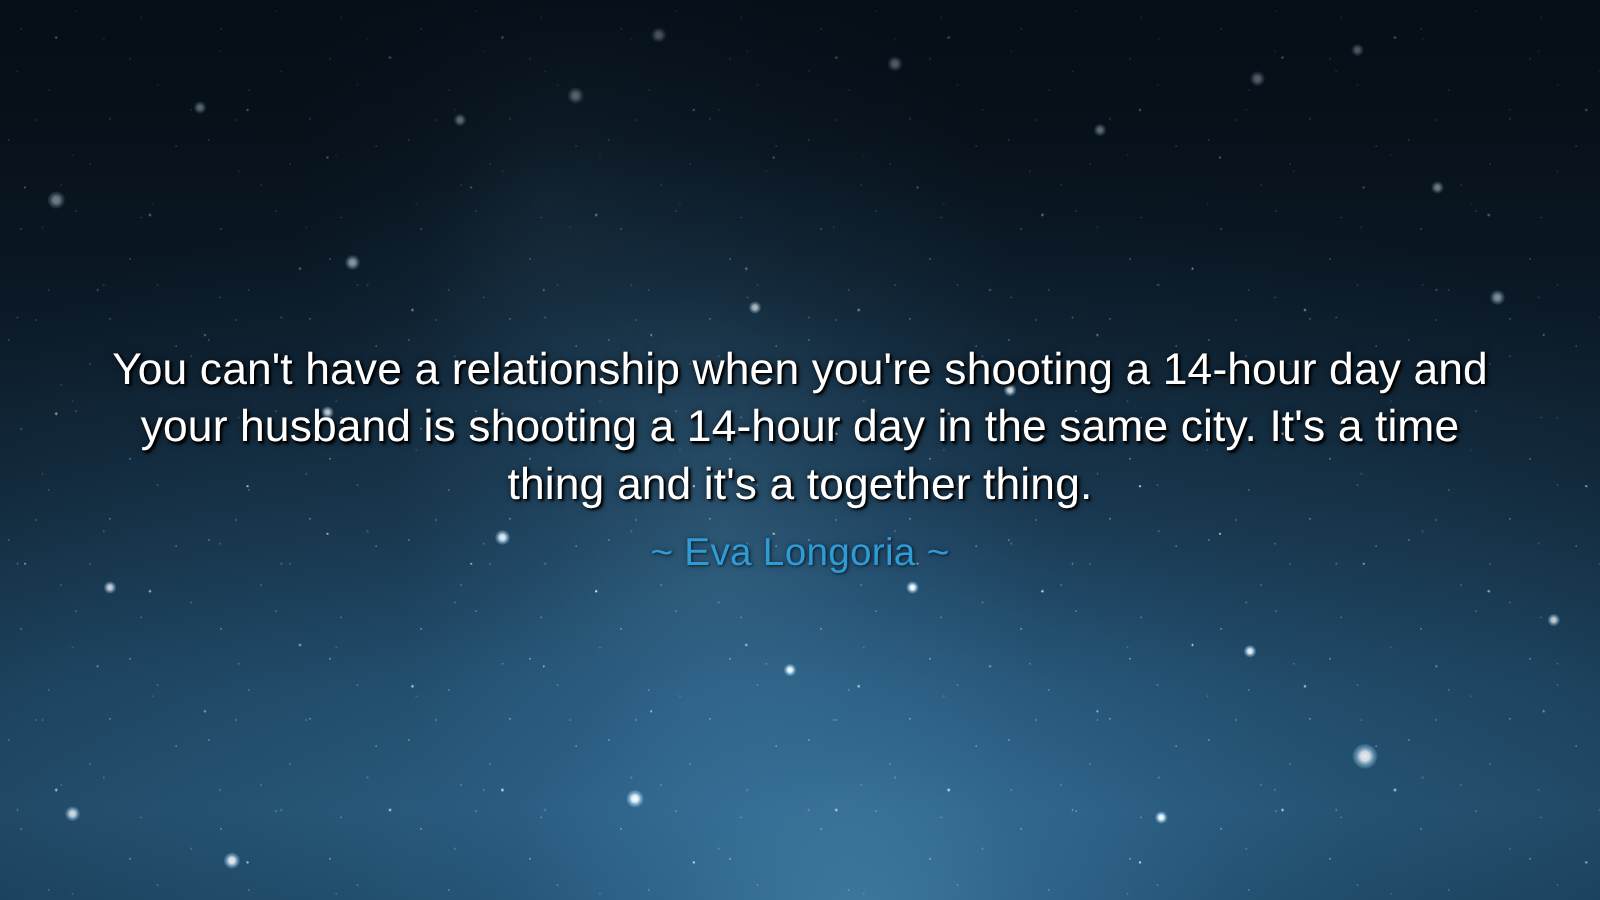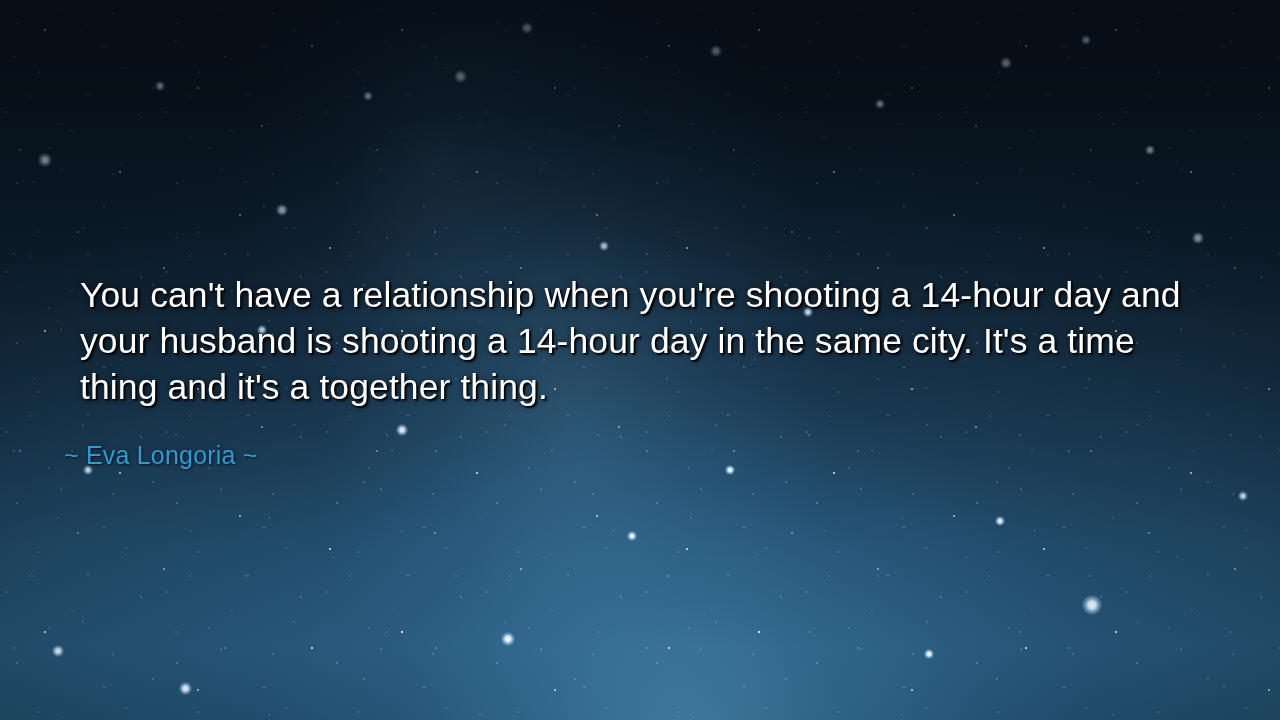--- a/index.html
+++ b/index.html
@@ -139,21 +139,21 @@
       rgba(110,175,220,0.22) 68%,
       rgba(0,0,0,0) 100%);
   }
 
   
   #quote-block {
     position: absolute;
     left: 0;
     right: 0;
     top: 272px;
-    text-align: left;
+    text-align: center;
     padding: 0 64px;
     box-sizing: border-box;
   }
 
   #quote-text {
     margin: 0;
     color: #ffffff;
     font-size: 35.5px;
     line-height: 46px;
     font-weight: 400;
@@ -161,22 +161,22 @@
     text-shadow:
       2px 2px 2px rgba(0,0,0,0.85),
       1px 1px 1px rgba(0,0,0,0.9),
       0 0 6px rgba(0,0,0,0.55);
     max-width: 1120px;
     margin-left: auto;
     margin-right: auto;
   }
 
   #quote-author {
-    margin: 27px 0 0 0;
-    font-size: 25px;
+    margin: 14px 0 0 0;
+    font-size: 31px;
     line-height: 36px;
     font-weight: 400;
     color: #2e9ad6;
     letter-spacing: 0.2px;
     text-shadow:
       1px 1px 2px rgba(0,0,0,0.55),
       0 0 5px rgba(0,0,0,0.35);
   }
 </style>
 </head>

